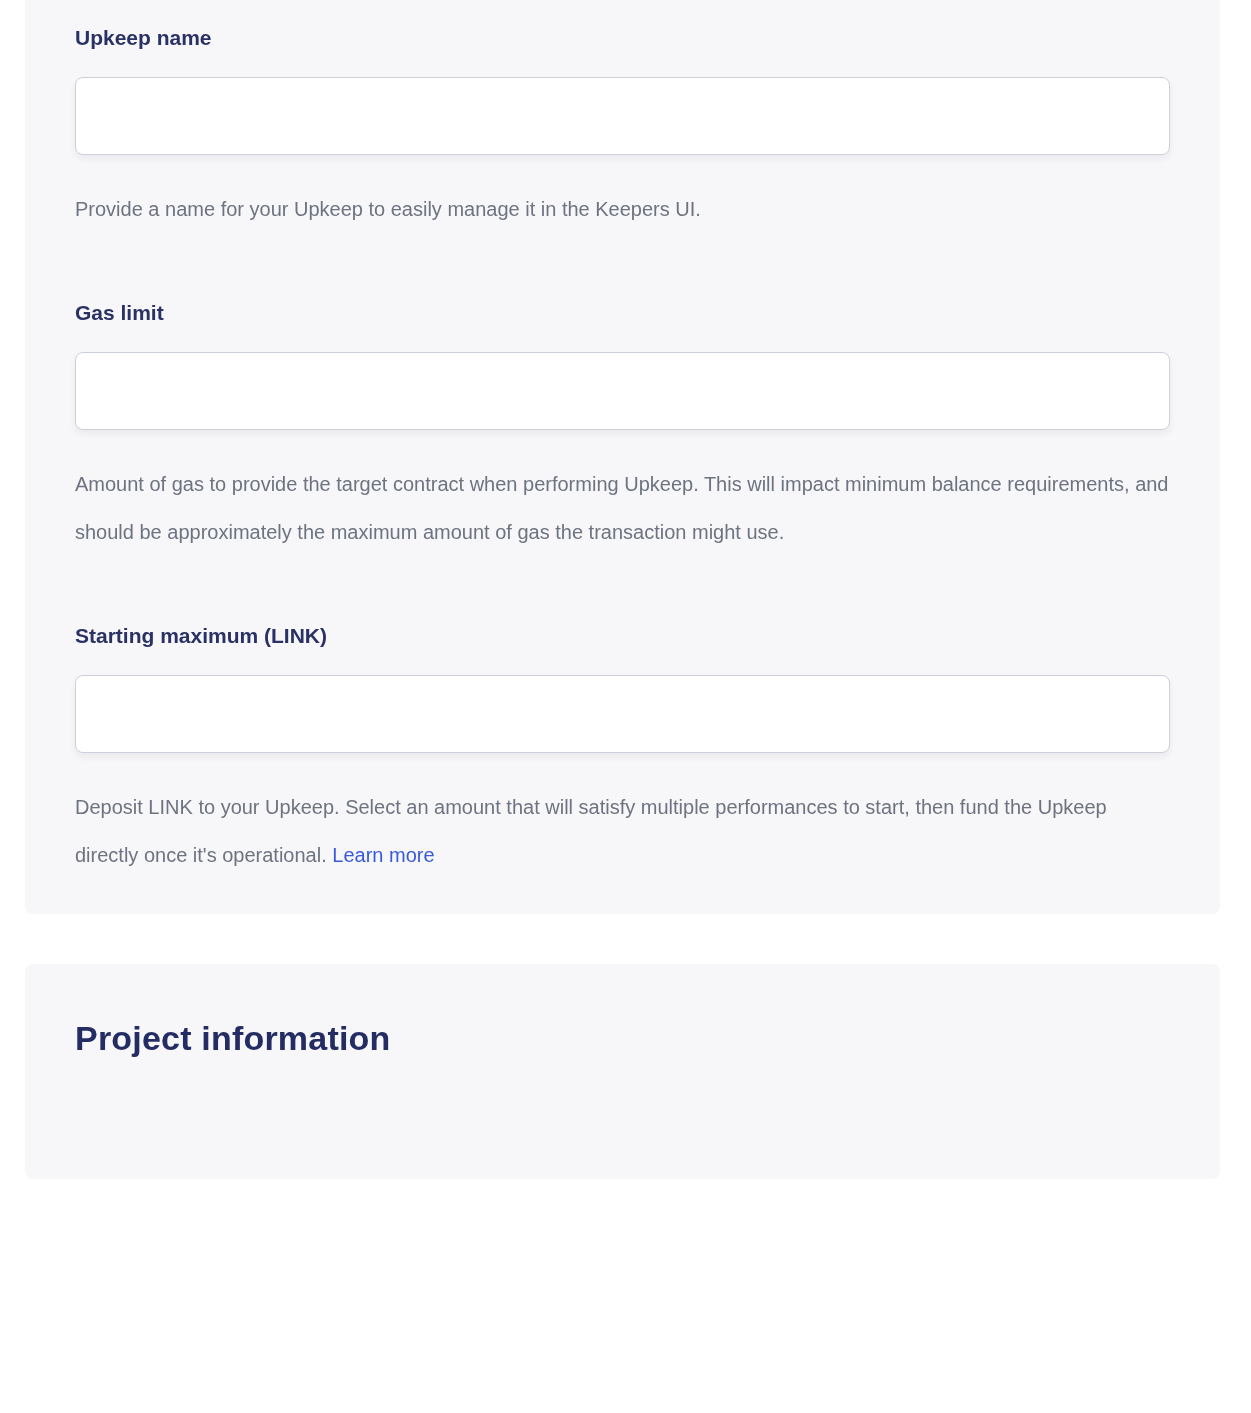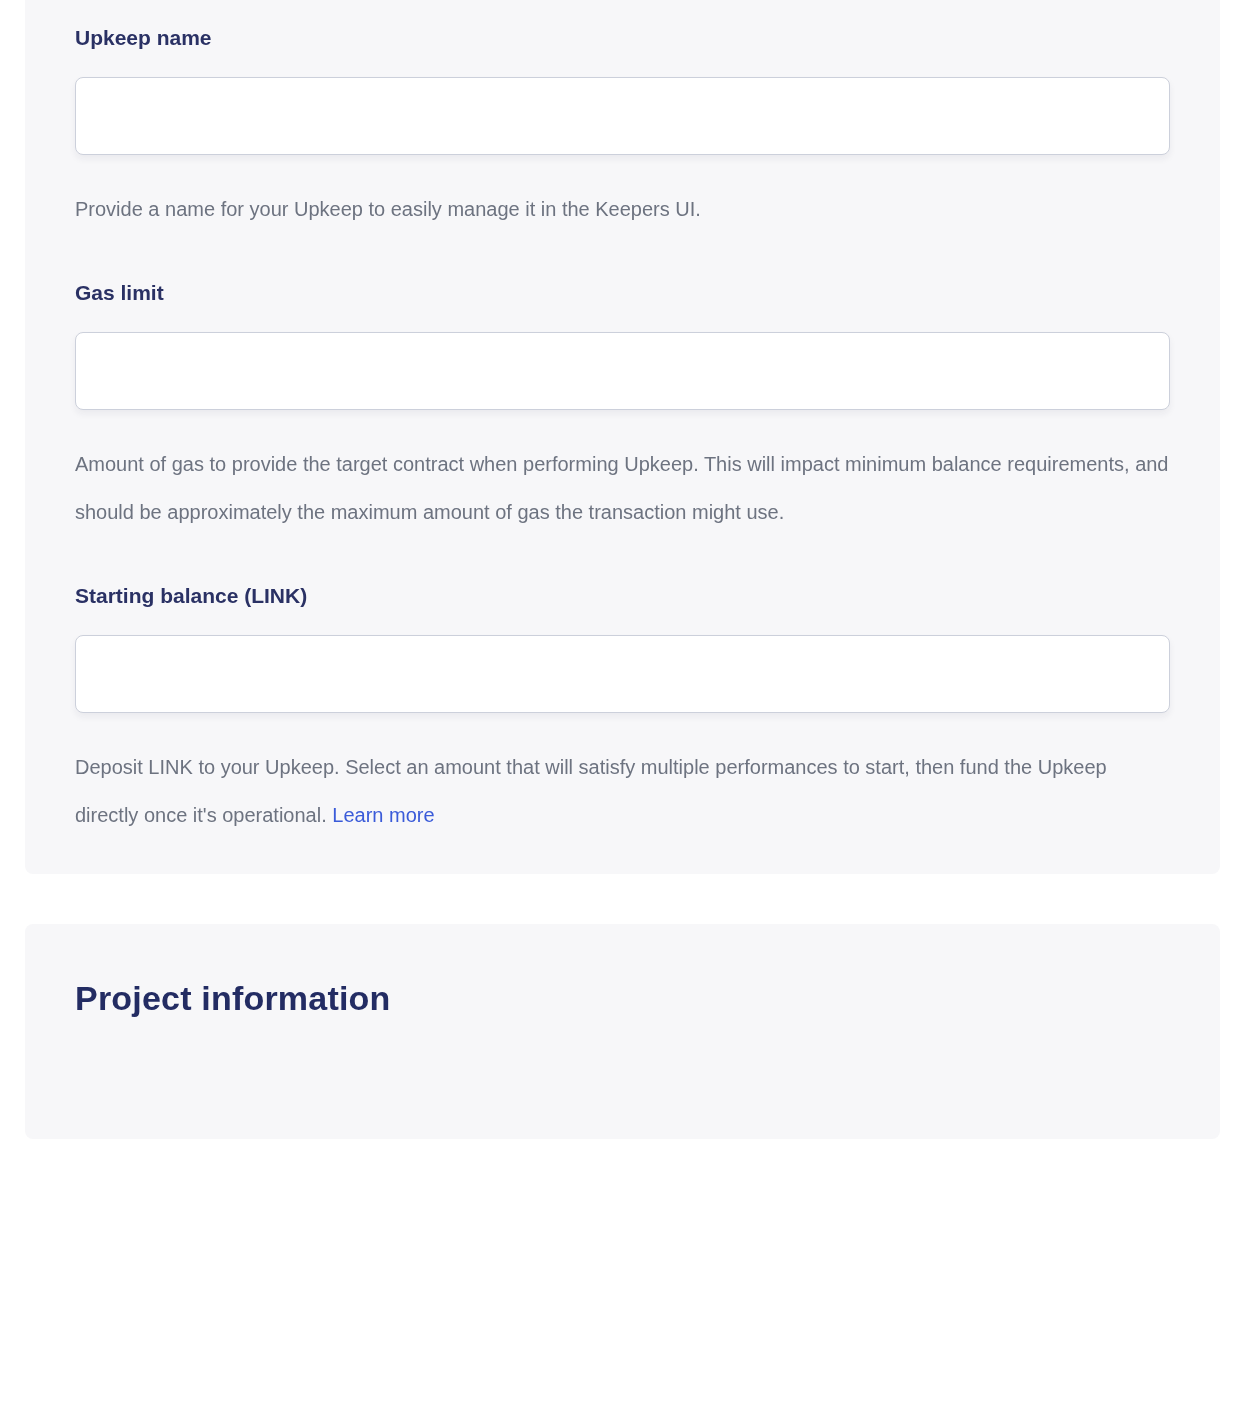--- a/index.html
+++ b/index.html
@@ -33,21 +33,21 @@
     padding-bottom:35px;
     border-radius:0 0 8px 8px;
   }
   .card-project{
     margin-top:50px;
     padding-top:53px;
     padding-bottom:120px;
     border-radius:8px;
   }
   .field{margin:0;}
-  .field + .field{margin-top:47px;}
+  .field + .field{margin-top:67px;}
   .field-label{
     display:block;
     font-size:21px;
     line-height:25px;
     font-weight:700;
     color:var(--label-color);
     margin:0 0 27px 0;
   }
   .text-input{
     display:block;
@@ -95,21 +95,21 @@
     <p class="help-text">Provide a name for your Upkeep to easily manage it in the Keepers UI.</p>
   </div>
 
   <div class="field">
     <label class="field-label">Gas limit</label>
     <input class="text-input" type="text" value="" style="">
     <p class="help-text">Amount of gas to provide the target contract when performing Upkeep. This will impact minimum balance requirements, and should be approximately the maximum amount of gas the transaction might use.</p>
   </div>
 
   <div class="field">
-    <label class="field-label">Starting balance (LINK)</label>
+    <label class="field-label">Starting maximum (LINK)</label>
     <input class="text-input" type="text" value="" style="">
     <p class="help-text"><span>Deposit LINK to your Upkeep. Select an amount that will satisfy multiple performances to start, then fund the Upkeep directly once it's operational.</span>
       <a class="help-link">Learn more</a></p>
   </div>
 
 </section>
 
 <section class="card card-project">
 
   <h2 class="section-heading">Project information</h2>

